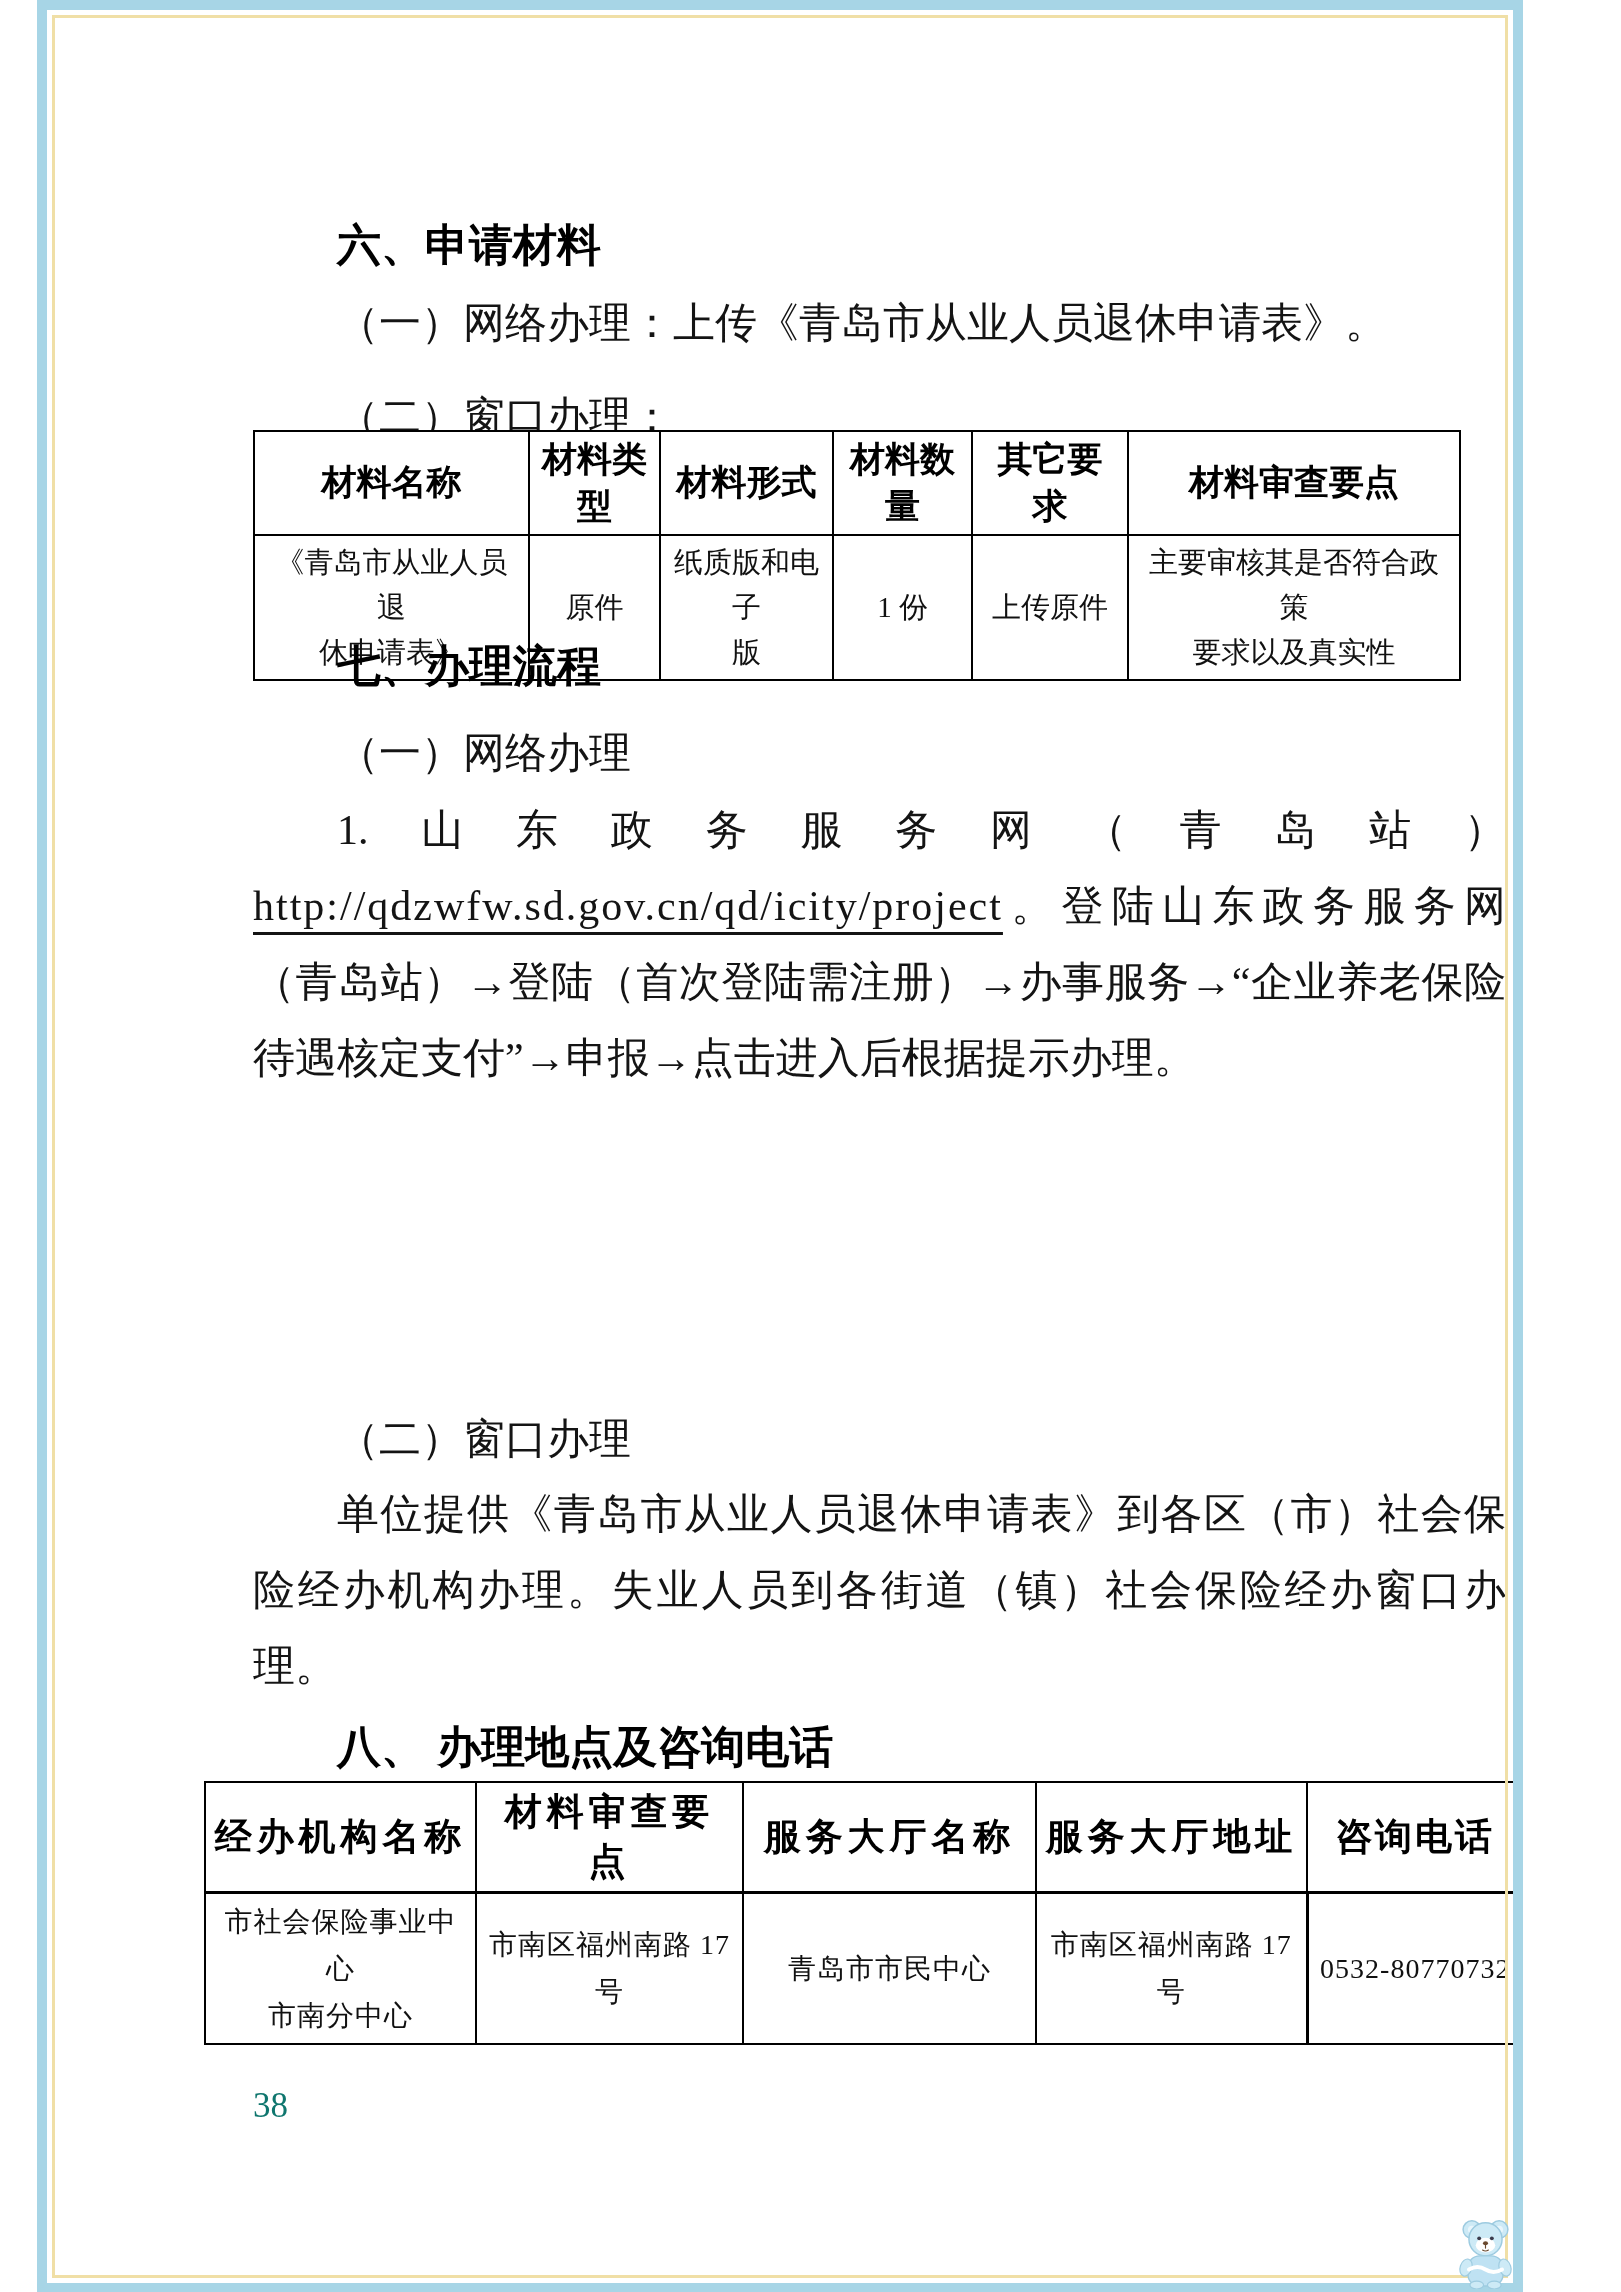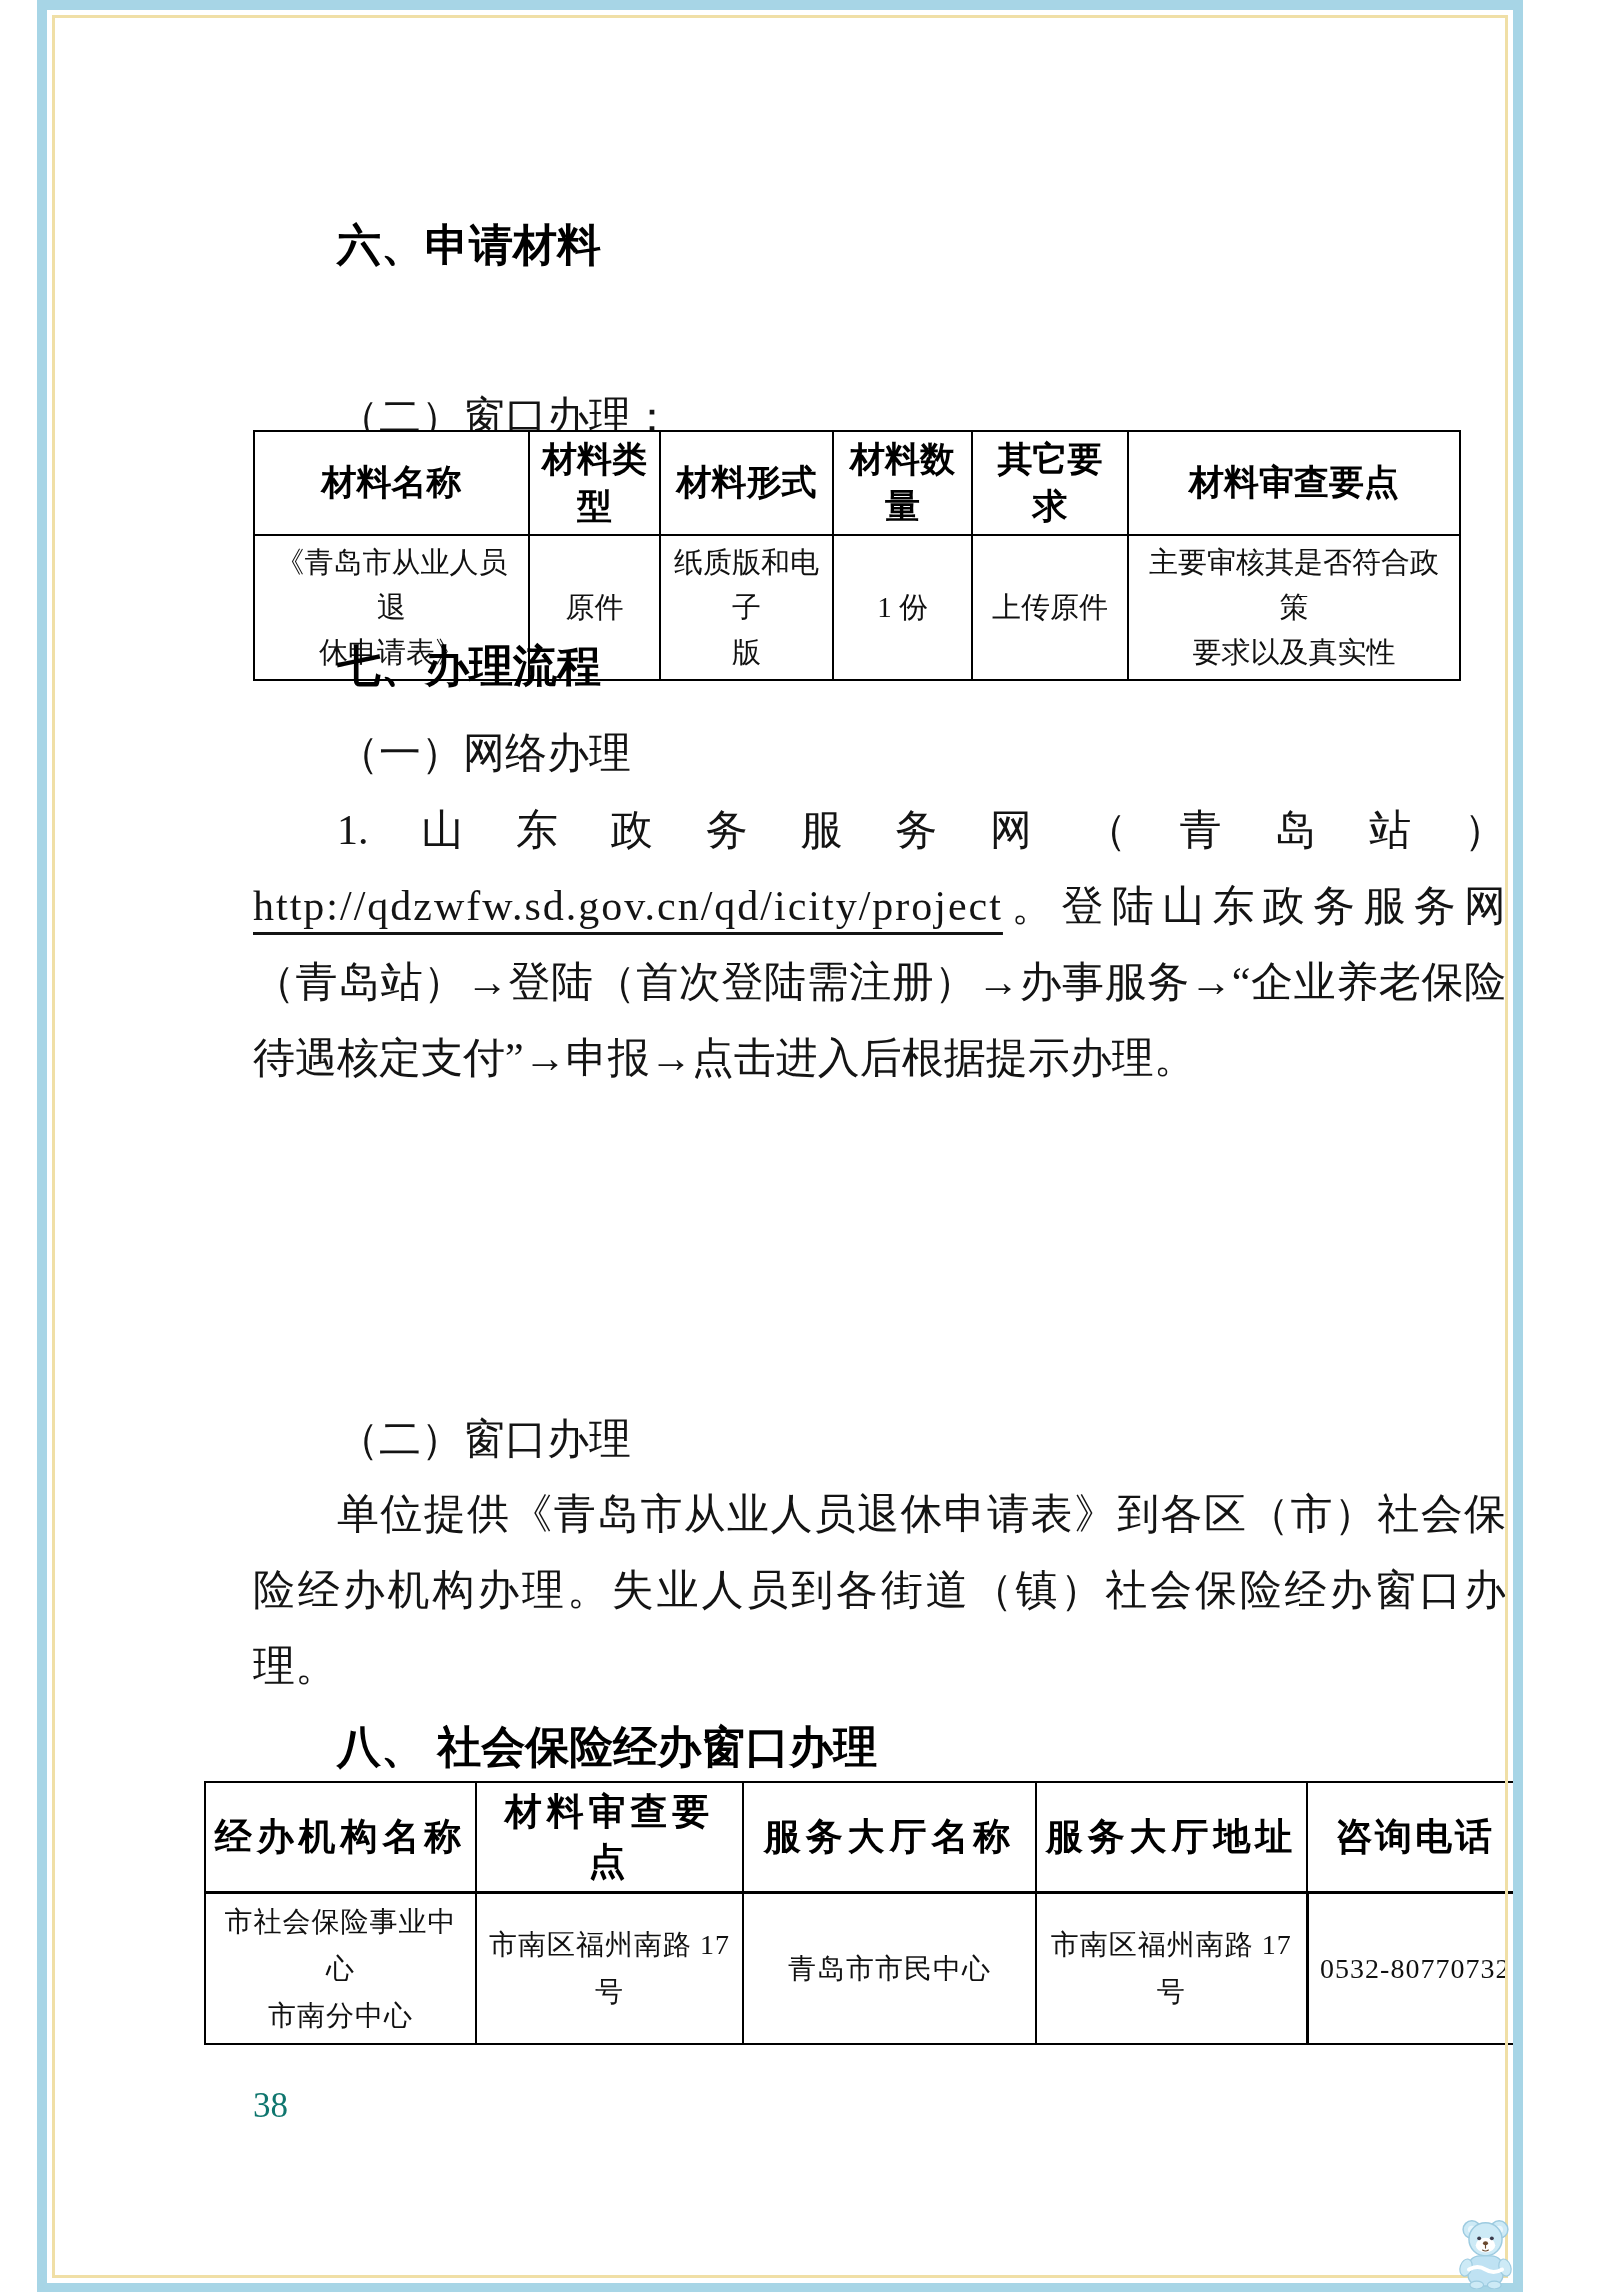--- a/index.html
+++ b/index.html
@@ -68,20 +68,21 @@
 </style>
 </head>
 <body>
 
 <div class="page">
 
   <div class="frame-outer"></div>
   <div class="frame-inner"></div>
 
   <div class="h-section" style="top:219px;">六、申请材料</div>
+  <div class="para indent oneline" style="top:285px;">（一）网络办理：上传《青岛市从业人员退休申请表》。</div>
   <div class="para indent oneline" style="top:379px;">（二）窗口办理：</div>
 
   <table class="materials-table">
     <colgroup>
       <col style="width:275px">
         <col style="width:131px">
         <col style="width:173px">
       <col style="width:139px">
         <col style="width:156px">
         <col style="width:332px">
@@ -113,21 +114,21 @@
 
   <div class="h-section" style="top:640px;">七、办理流程</div>
   <div class="para indent oneline" style="top:715px;">（一）网络办理</div>
 
   <div class="para indent" style="top:792px;"><span>1.山东政务服务网（青岛站）</span><span class="url">http://qdzwfw.sd.gov.cn/qd/icity/project</span><span>。登陆山东政务服务网（青岛站）→登陆（首次登陆需注册）→办事服务→“企业养老保险待遇核定支付”→申报→点击进入后根据提示办理。</span></div>
 
 
   <div class="para indent oneline" style="top:1401px;">（二）窗口办理</div>
   <div class="para indent" style="top:1476px;">单位提供《青岛市从业人员退休申请表》到各区（市）社会保险经办机构办理。失业人员到各街道（镇）社会保险经办窗口办理。</div>
 
-  <div class="h-section" style="top:1721px;">八、 社会保险经办窗口办理</div>
+  <div class="h-section" style="top:1721px;">八、 办理地点及咨询电话</div>
 
   <table class="locations-table">
     <colgroup>
       <col style="width:271px">
         <col style="width:267px">
         <col style="width:293px">
       <col style="width:271px">
         <col style="width:216px">
     </colgroup>
     <thead>

